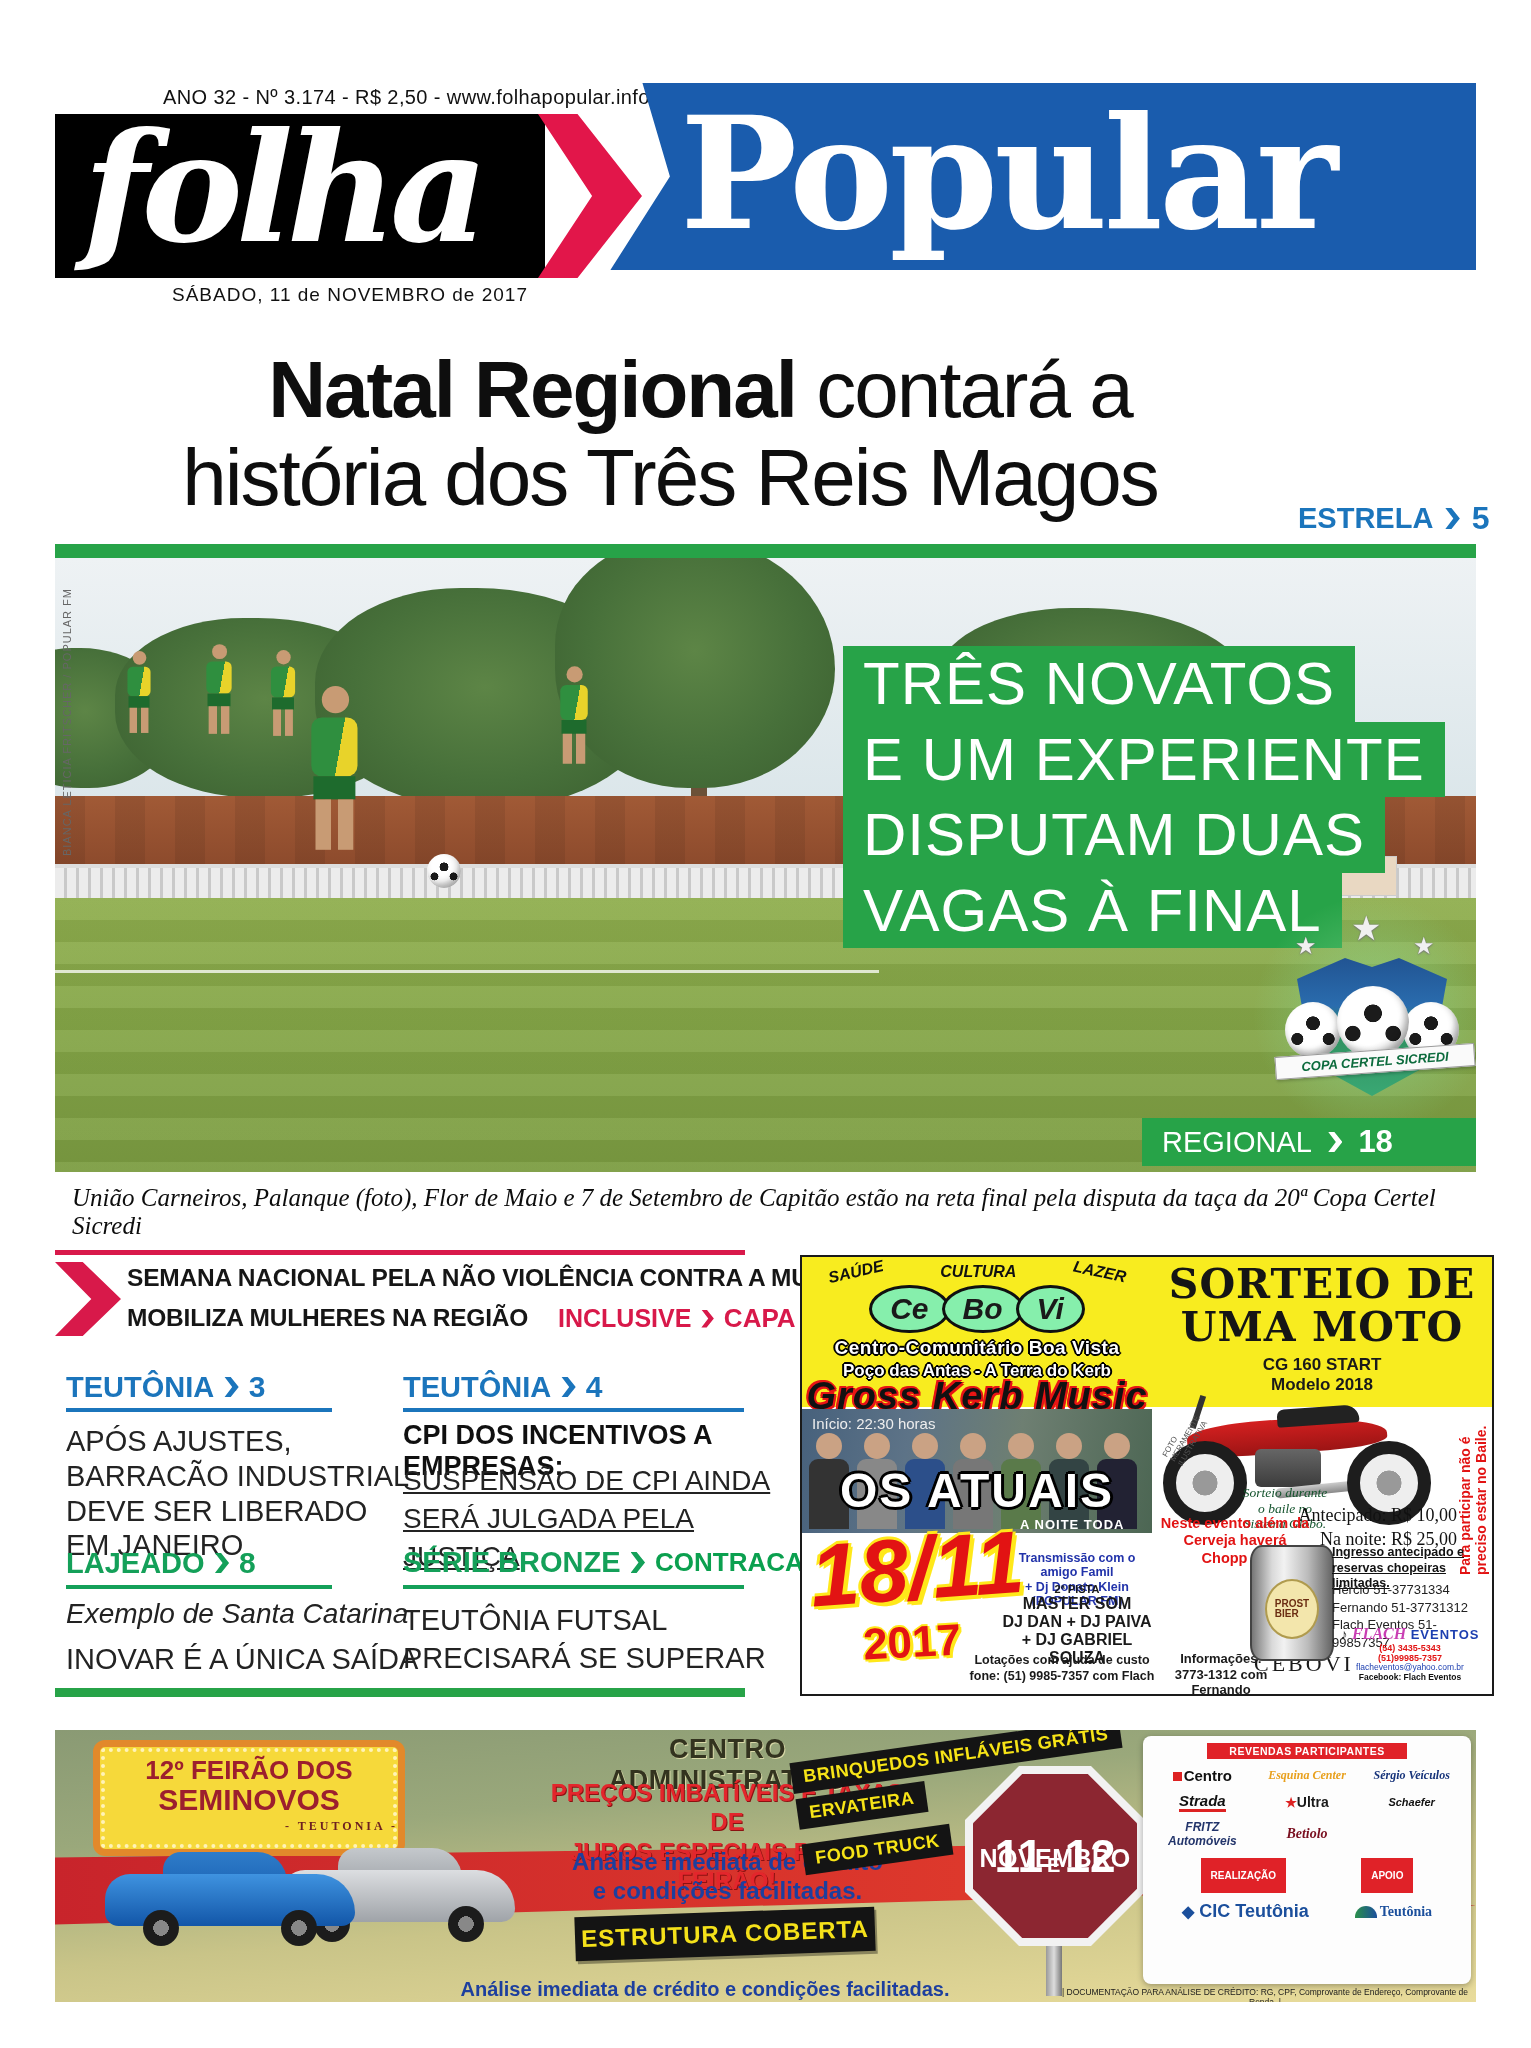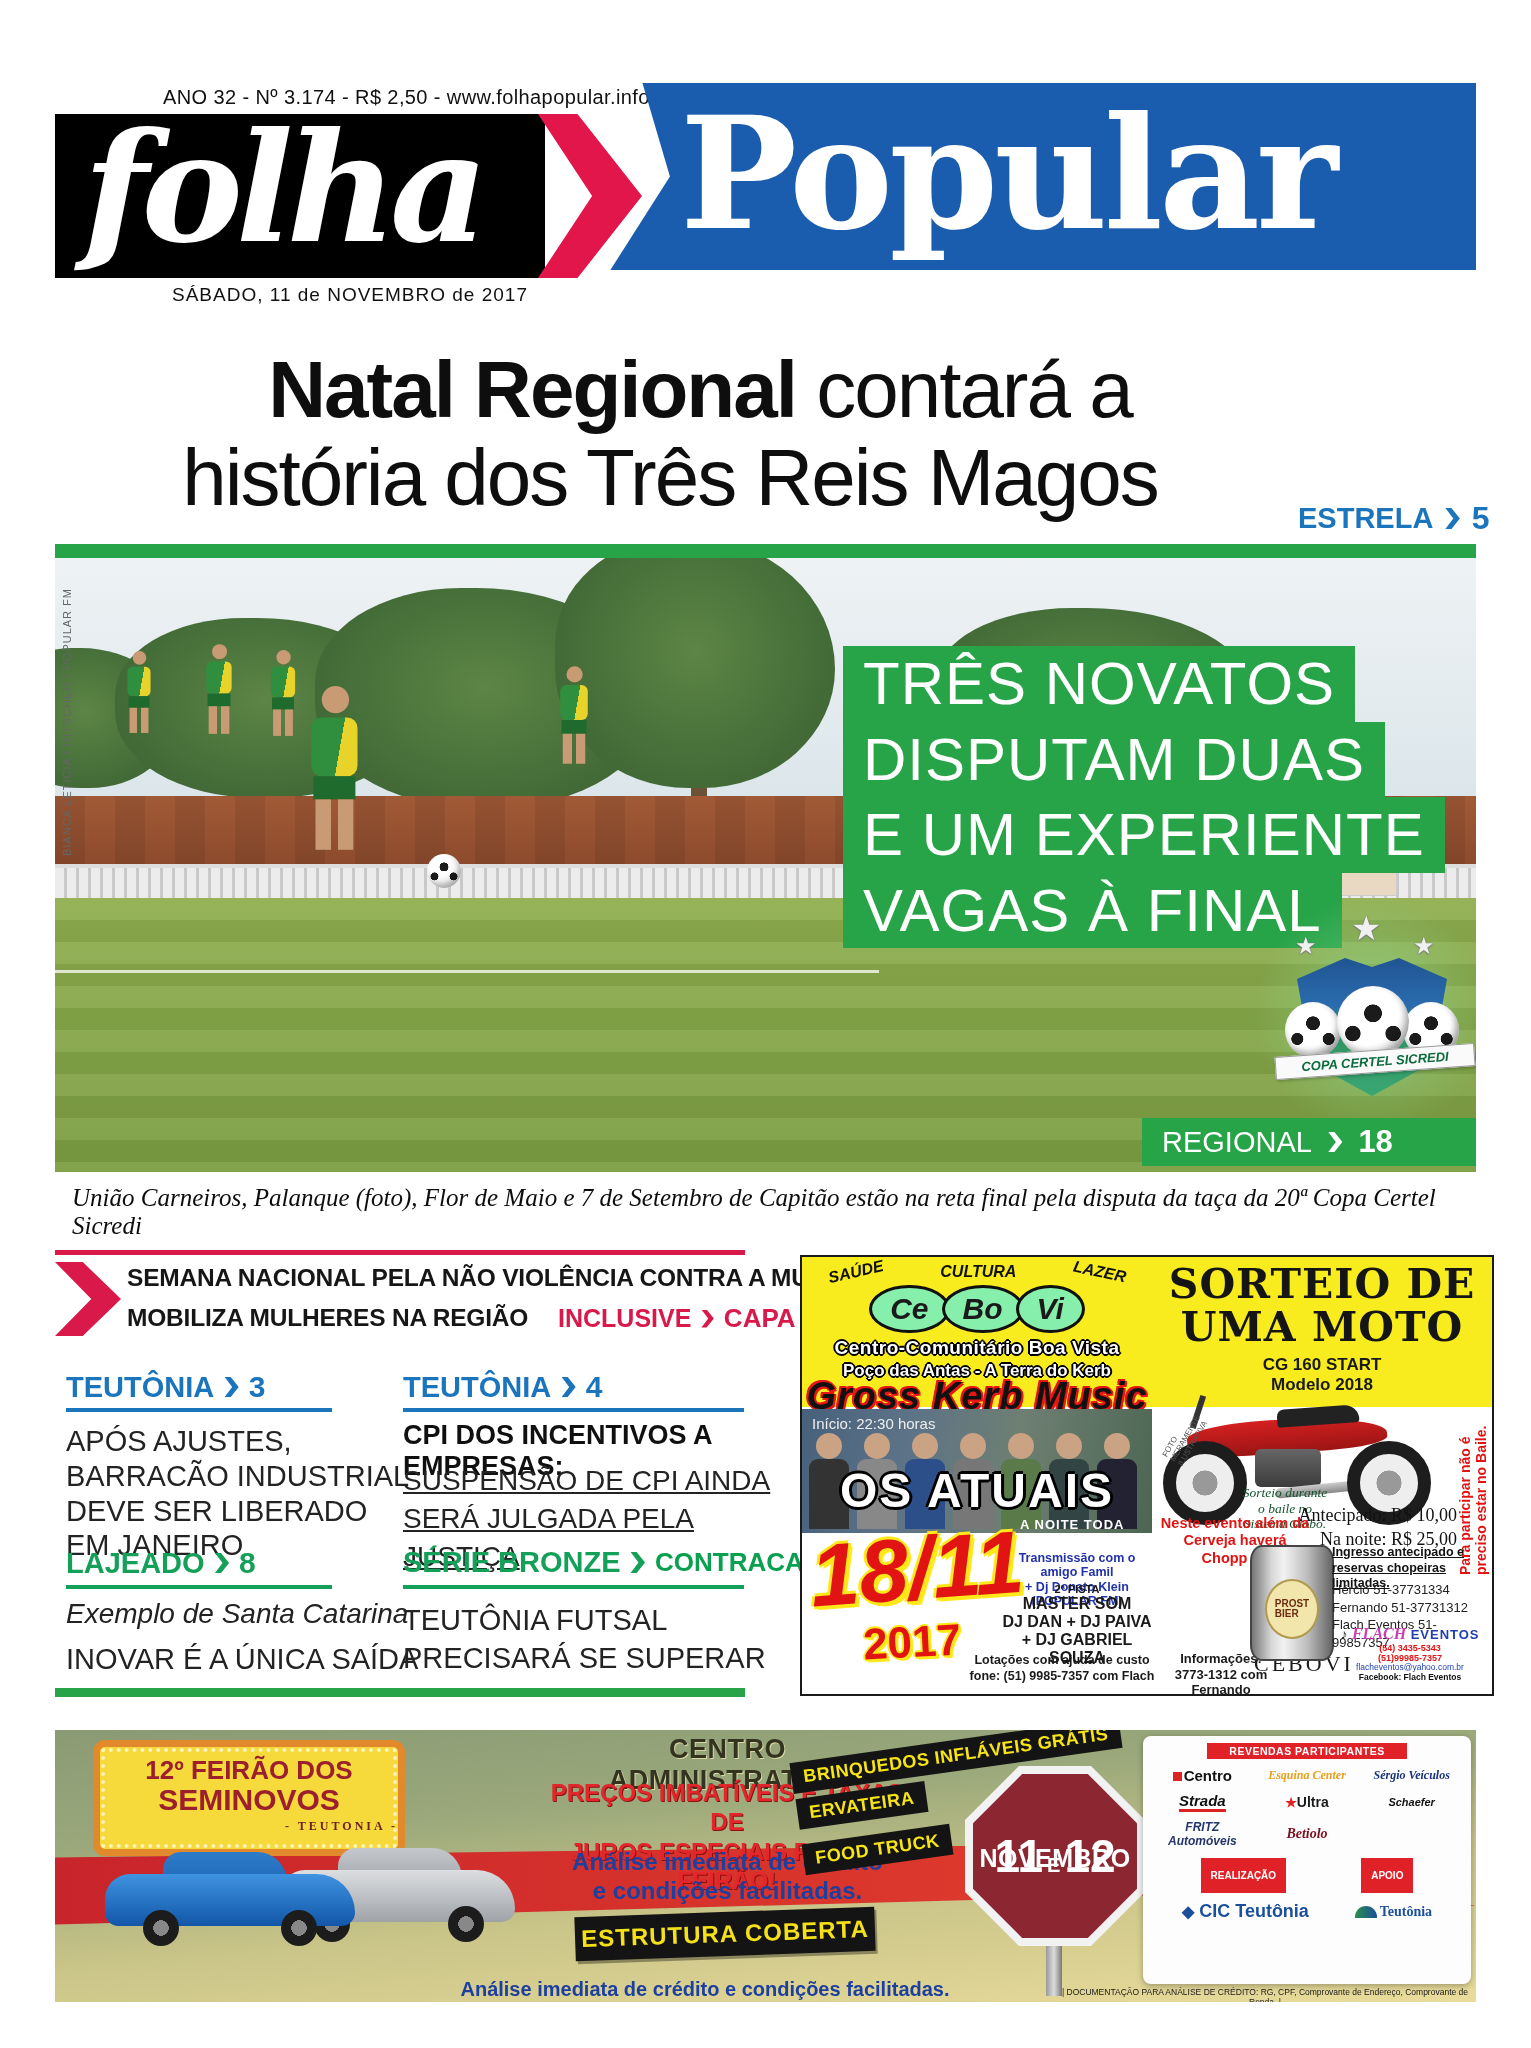--- a/index.html
+++ b/index.html
@@ -306,22 +306,22 @@
     <div class="player" style="left:505px;top:118px;transform:scale(1.25);">
         <div class="head"></div>
         <div class="torso"></div>
         <div class="shorts"></div>
         <div class="legs"></div>
       </div>
     <div class="ball"></div>
     <div class="credit">BIANCA LETICIA FRITSCHER / POPULAR FM</div>
     <div class="overlay">
       <div class="ovline">TRÊS NOVATOS</div>
+      <div class="ovline">E UM EXPERIENTE</div>
       <div class="ovline">DISPUTAM DUAS</div>
-      <div class="ovline">E UM EXPERIENTE</div>
       <div class="ovline">VAGAS À FINAL</div>
     </div>
     <div class="copa">
       <div class="glow"></div>
       <span class="star" style="left:28px;top:22px;font-size:24px;">★</span>
       <span class="star" style="left:84px;top:-2px;font-size:34px;">★</span>
       <span class="star" style="left:146px;top:22px;font-size:24px;">★</span>
       <div class="shield"></div>
       <div class="cball" style="left:18px;top:92px;width:56px;height:56px;"></div>
       <div class="cball" style="left:136px;top:92px;width:56px;height:56px;"></div>

